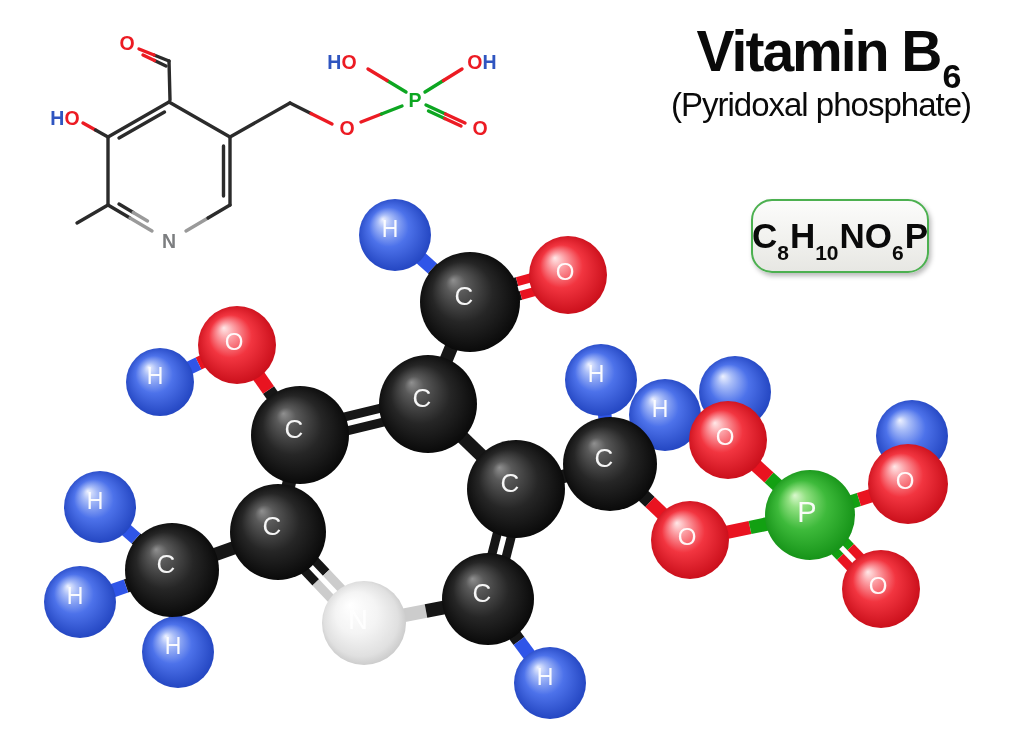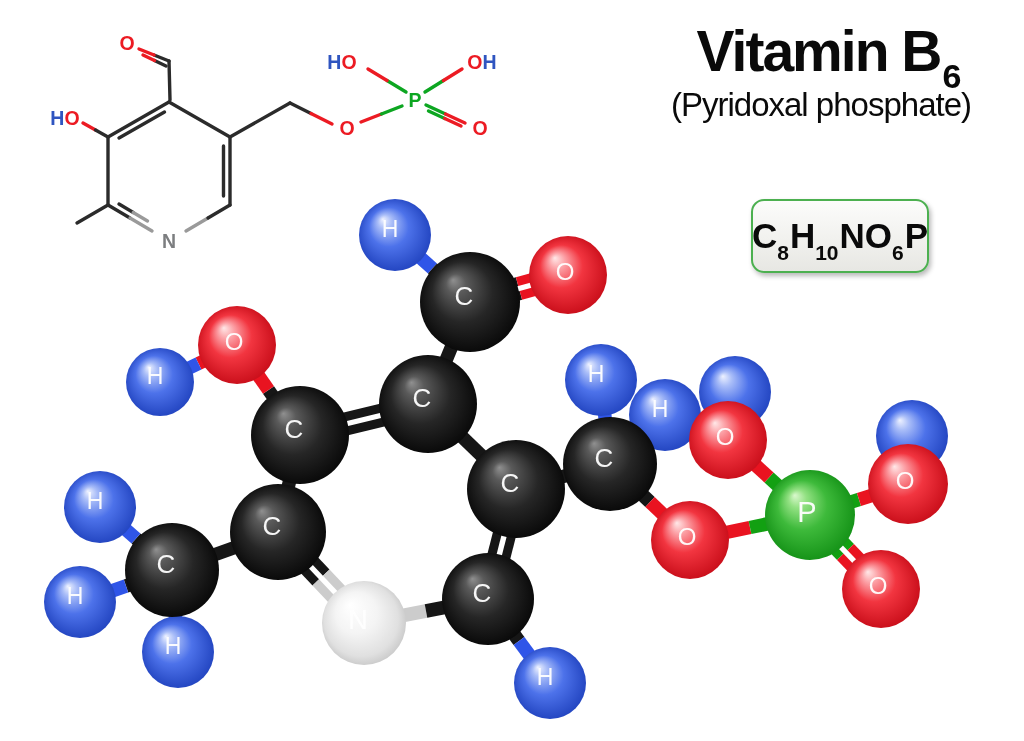--- a/index.html
+++ b/index.html
@@ -16,21 +16,21 @@
   }
   .main-title .tsub{
     display:inline-block;font-size:34px;font-weight:700;position:relative;top:17px;margin-left:2px;
   }
   .subtitle{
     font-size:33px;font-weight:400;letter-spacing:-1px;margin-top:4px;white-space:nowrap;
     margin-left:-14px;
   }
   .formula-box{
     position:absolute;left:751px;top:199px;width:178px;height:74px;
-    border:2px solid #4cb050;border-radius:13px;
+    border:2px solid #4cb050;border-radius:21px;
     background:linear-gradient(180deg,#fcfcfb 0%,#f1f1ee 55%,#e7e7e3 100%);
     box-shadow:2px 3px 5px rgba(0,0,0,0.28);
     display:flex;align-items:center;justify-content:center;box-sizing:border-box;
   }
   .formula-text{font-size:35px;font-weight:700;color:#0a0a0a;letter-spacing:0px;white-space:nowrap;}
   .formula-text .fsub{
     display:inline-block;font-size:21px;font-weight:700;position:relative;top:12px;
     margin:0 1px 0 0;
   }
 </style>

